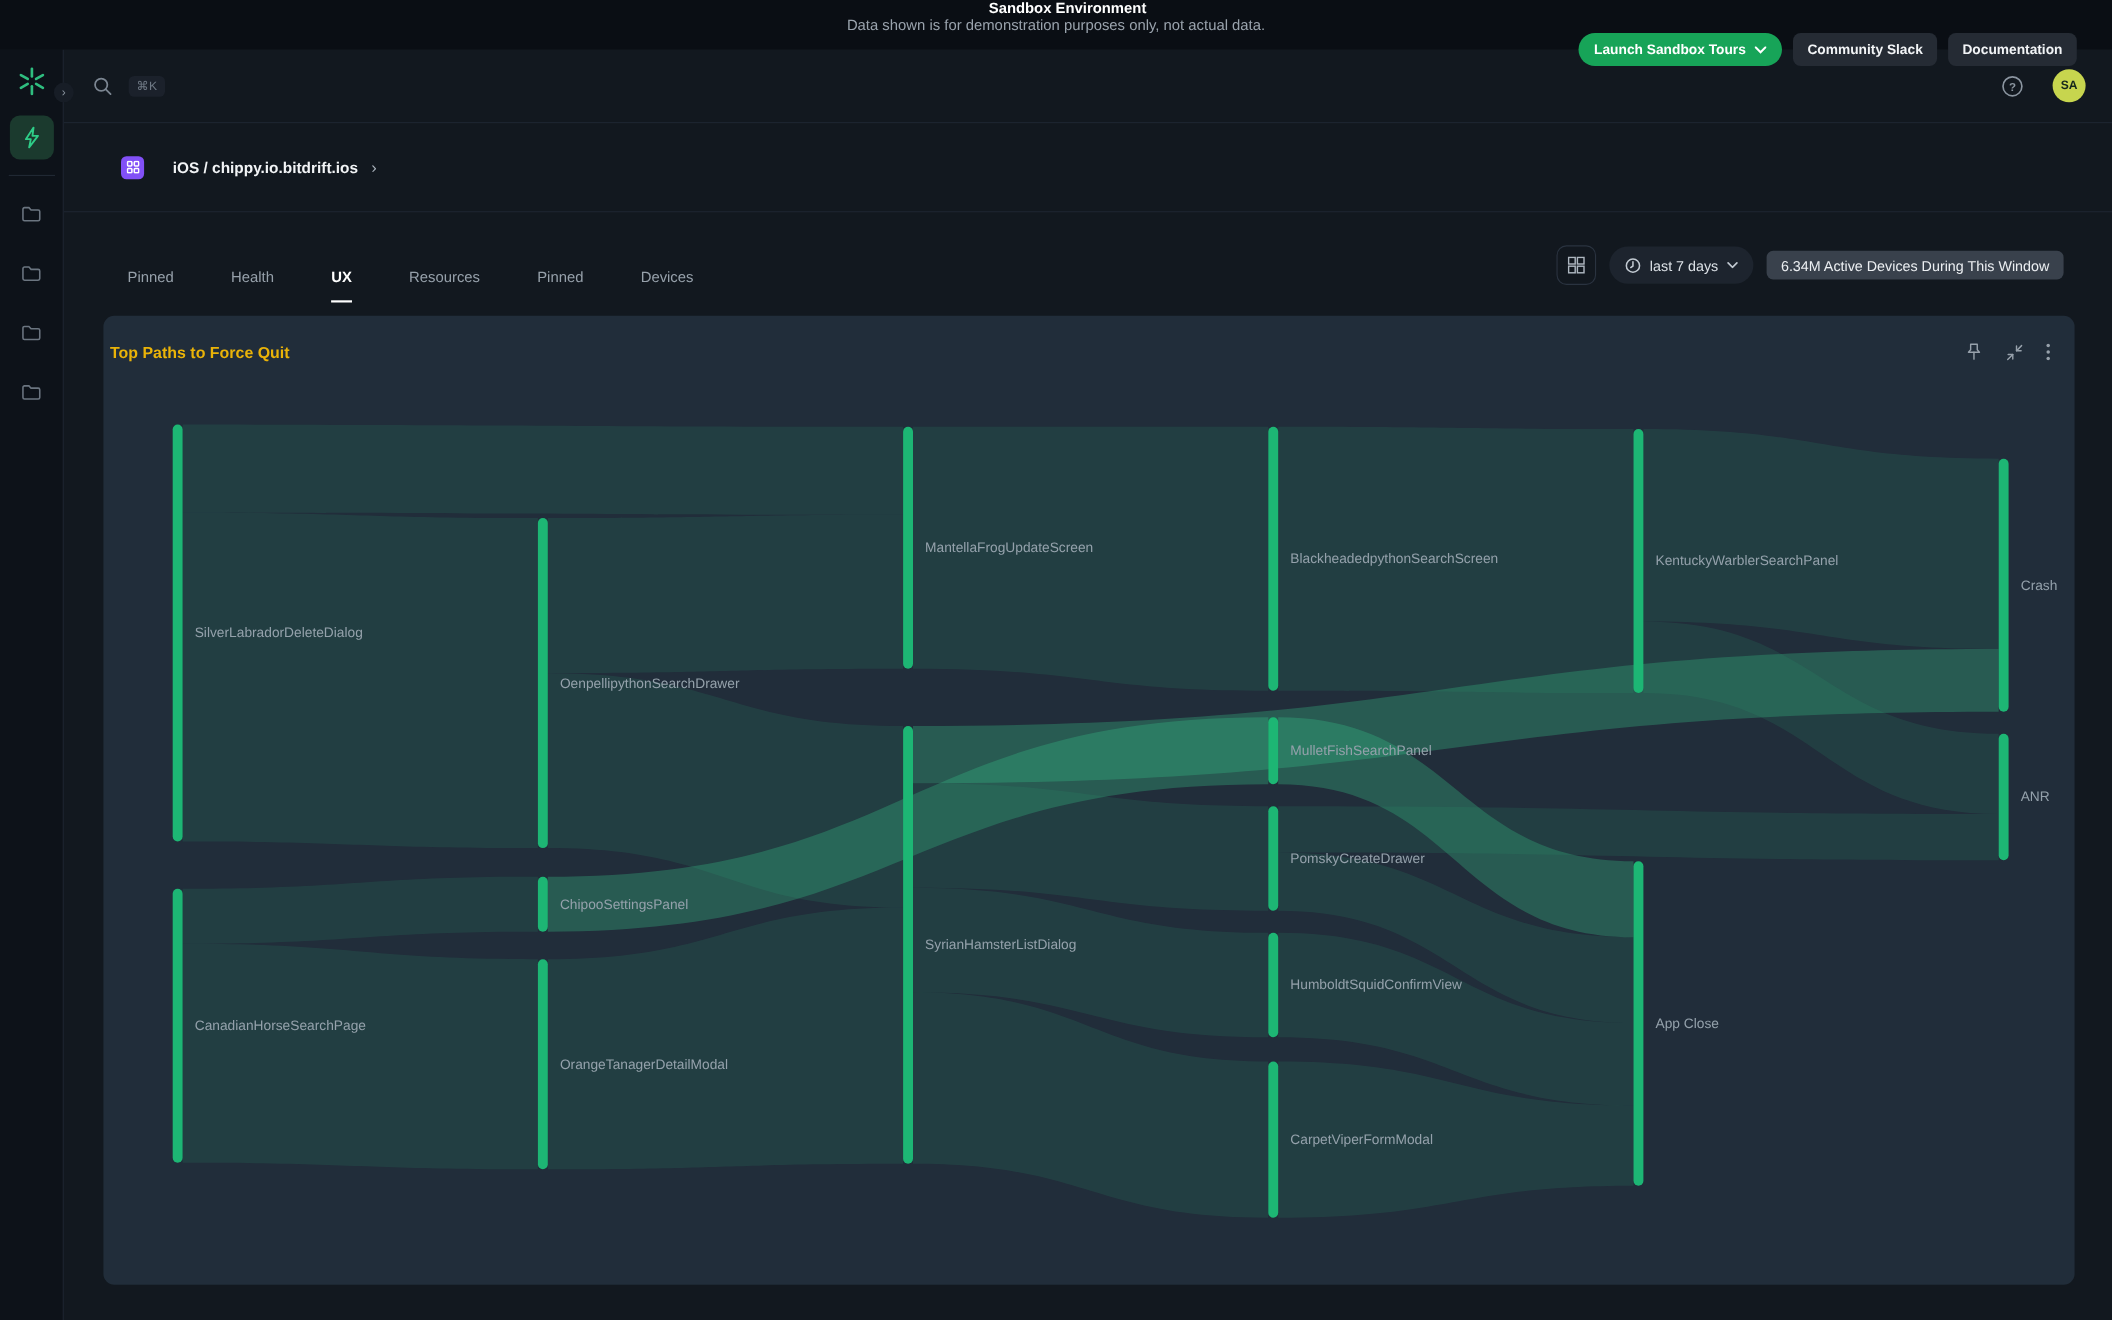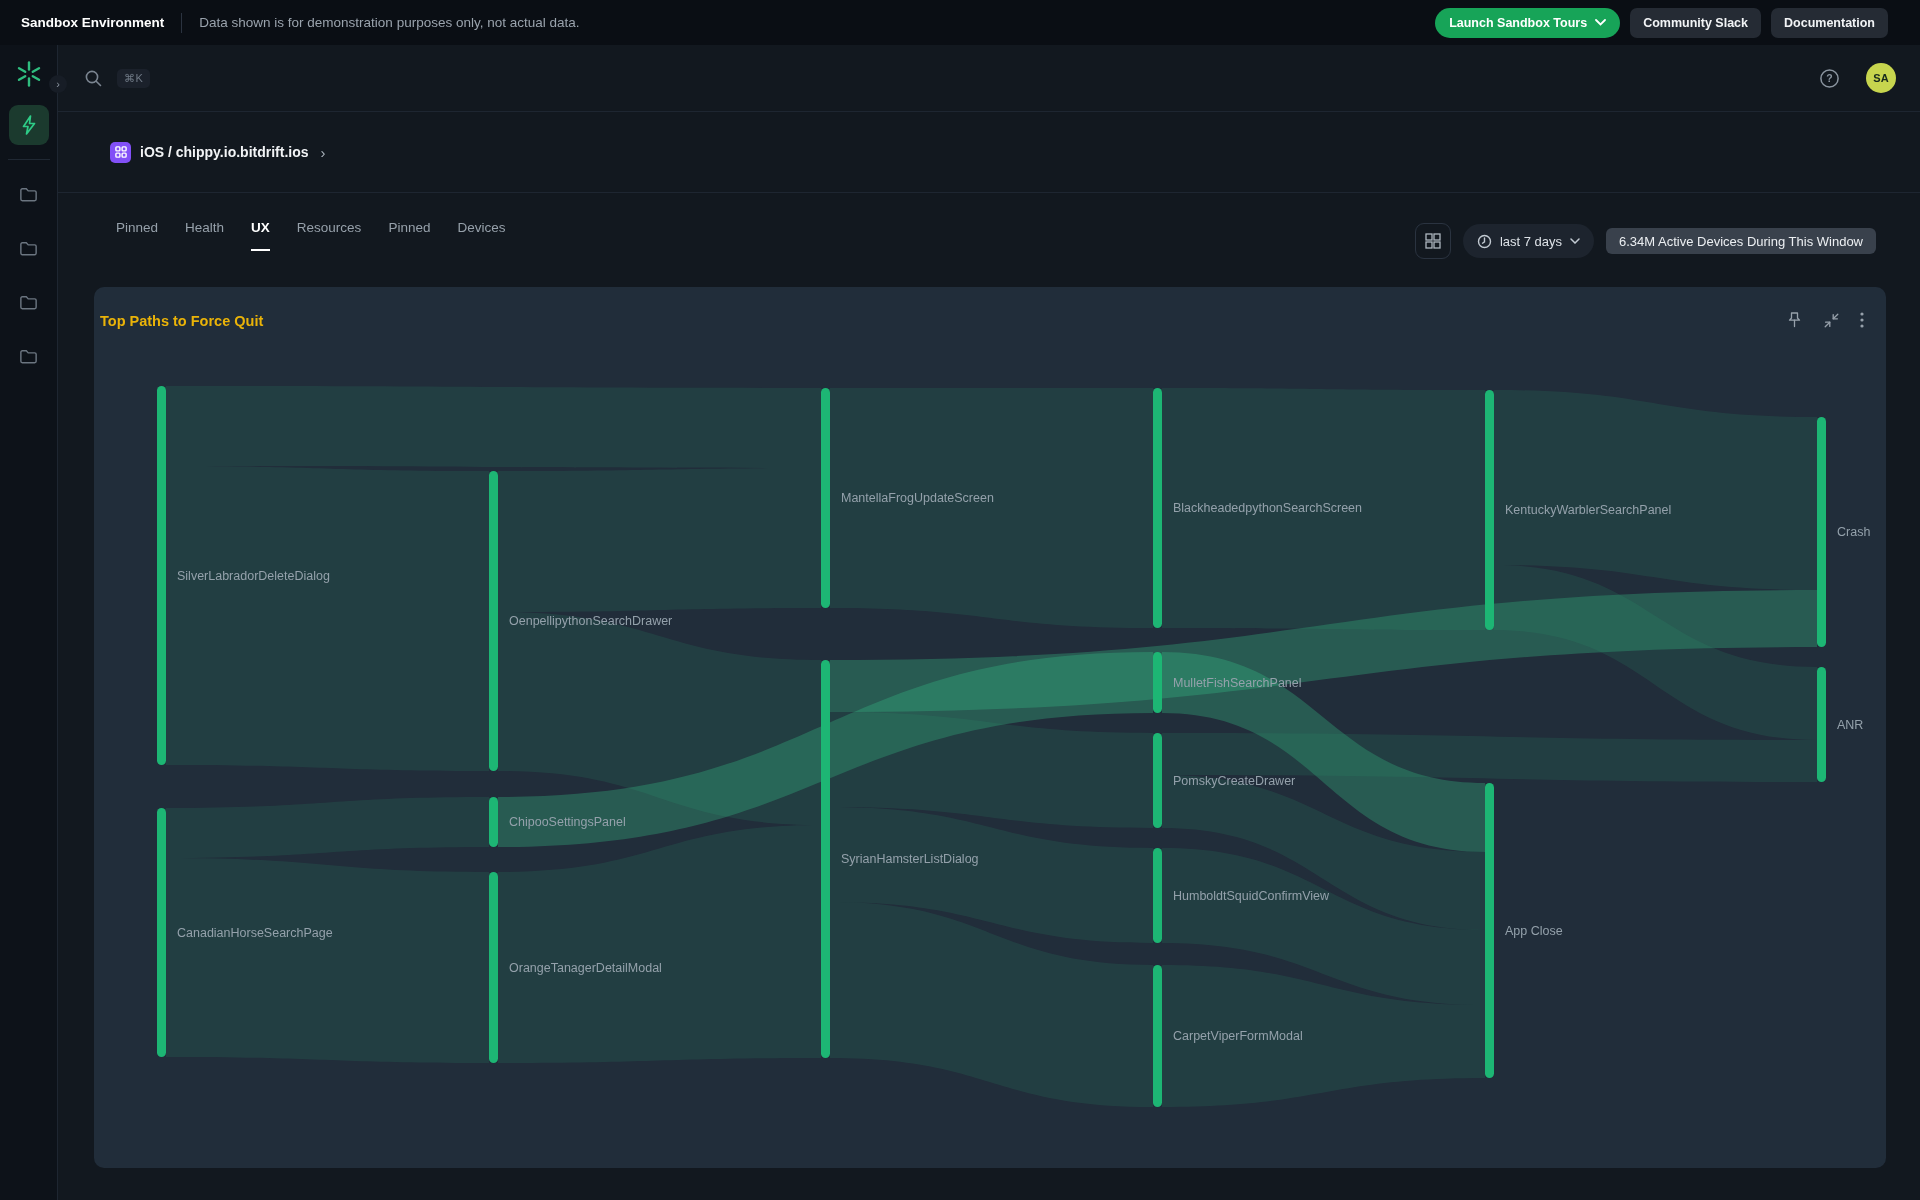--- a/index.html
+++ b/index.html
@@ -4,21 +4,21 @@
 <style>
   * { margin:0; padding:0; box-sizing:border-box; }
   html,body { width:1920px; height:1200px; }
   body {
     position:relative; overflow:hidden;
     background:#12181f; color:#e8ebee;
     font-family:"Liberation Sans", sans-serif;
   }
   
   .banner { position:absolute; left:0; top:0; width:1920px; height:45px;
-    background:#0a0e14; display:flex; align-items:center; z-index:30; }
+    background:#0a0e14; display:flex; align-items:center; z-index:30;flex-direction:column; }
   .banner-title { font-size:13.5px; font-weight:bold; color:#ffffff; margin-left:21px; }
   .banner-sep { width:1px; height:20px; background:#2b3340; margin:0 17px; }
   .banner-msg { font-size:13.5px; color:#9aa3ad; }
   .banner-right { margin-left:auto; display:flex; align-items:center; gap:10px; margin-right:32px; }
   .btn-green { display:flex; align-items:center; gap:8px; height:30px; padding:0 14px;
     background:#17a458; border-radius:15px; color:#fff; font-size:12.5px; font-weight:bold; cursor:pointer; }
   .btn-dark { height:30px; padding:0 13px; display:flex; align-items:center;
     background:#252b34; border-radius:7px; color:#f2f4f6; font-size:12.5px; font-weight:bold; cursor:pointer; }
   
   .header { position:absolute; left:58px; top:45px; width:1862px; height:67px;
@@ -35,24 +35,24 @@
   .side-item { width:40px; height:40px; border-radius:9px; display:flex; align-items:center; justify-content:center; margin-bottom:14px; cursor:pointer; }
   .side-item.active { background:#1b3a2e; }
   .side-collapse { position:absolute; left:49px; top:75px; width:18px; height:18px; border-radius:50%;
     background:#171d26; color:#8b95a0; font-size:11px; display:flex; align-items:center; justify-content:center; cursor:pointer; z-index:25; }
   .side-divider { width:42px; height:1px; background:#202833; margin-bottom:14px; }
   
   .crumb-row { position:absolute; left:58px; top:112px; width:1862px; height:81px; border-bottom:1px solid #1e2631;
     display:flex; align-items:center; }
   .app-icon { width:21px; height:21px; border-radius:5px; background:#8250f7; margin-left:52px;
     display:flex; align-items:center; justify-content:center; }
-  .crumb-text { font-size:14px; font-weight:bold; color:#f2f4f6; margin-left:9px; }
+  .crumb-text { font-size:14px; font-weight:bold; color:#f2f4f6; margin-left:26px; }
   .crumb-chev { color:#aab3bc; font-size:15px; margin-left:12px; cursor:pointer; }
   
-  .tabs { position:absolute; left:116px; top:220px; display:flex; gap:27px; }
+  .tabs { position:absolute; left:116px; top:244px; display:flex; gap:52px; }
   .tab { font-size:13.5px; color:#96a0aa; padding-bottom:14px; cursor:pointer; border-bottom:2px solid transparent; }
   .tab.active { color:#ffffff; font-weight:bold; border-bottom-color:#ffffff; }
   .controls { position:absolute; top:223px; right:44px; display:flex; align-items:center; gap:12px; }
   .icon-btn { width:36px; height:36px; border:1px solid #2a3340; border-radius:9px;
     display:flex; align-items:center; justify-content:center; cursor:pointer; }
   .range-pill { height:34px; border-radius:17px; background:#1d242e; display:flex; align-items:center; gap:8px;
     padding:0 14px; font-size:13px; color:#dde2e7; cursor:pointer; }
   .devices-badge { height:26px; border-radius:6px; background:#39414c; display:flex; align-items:center;
     padding:0 13px; font-size:13px; color:#eceff2; }
   

